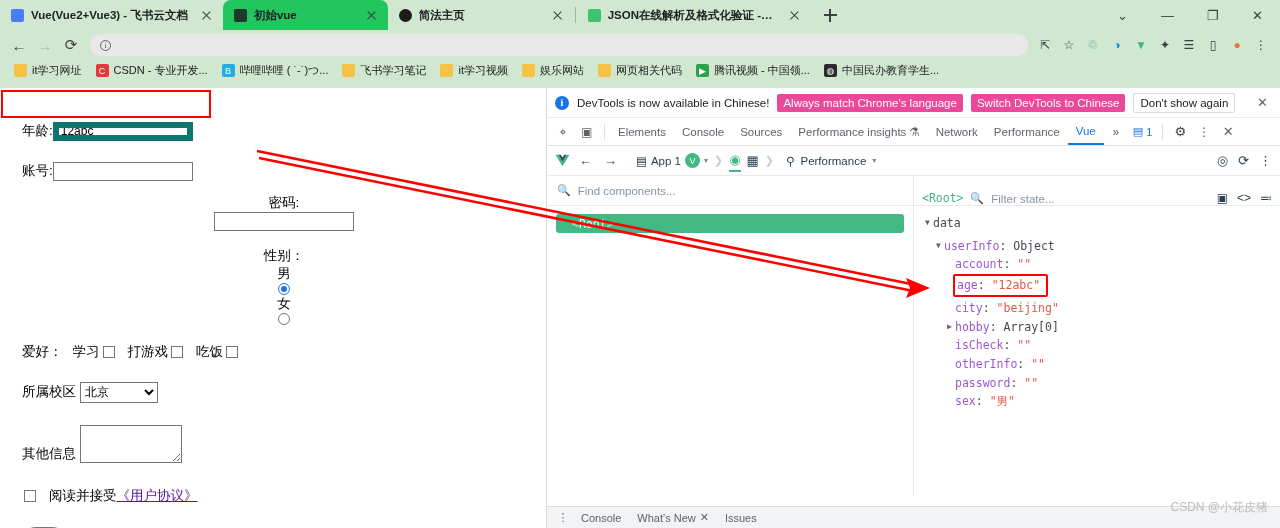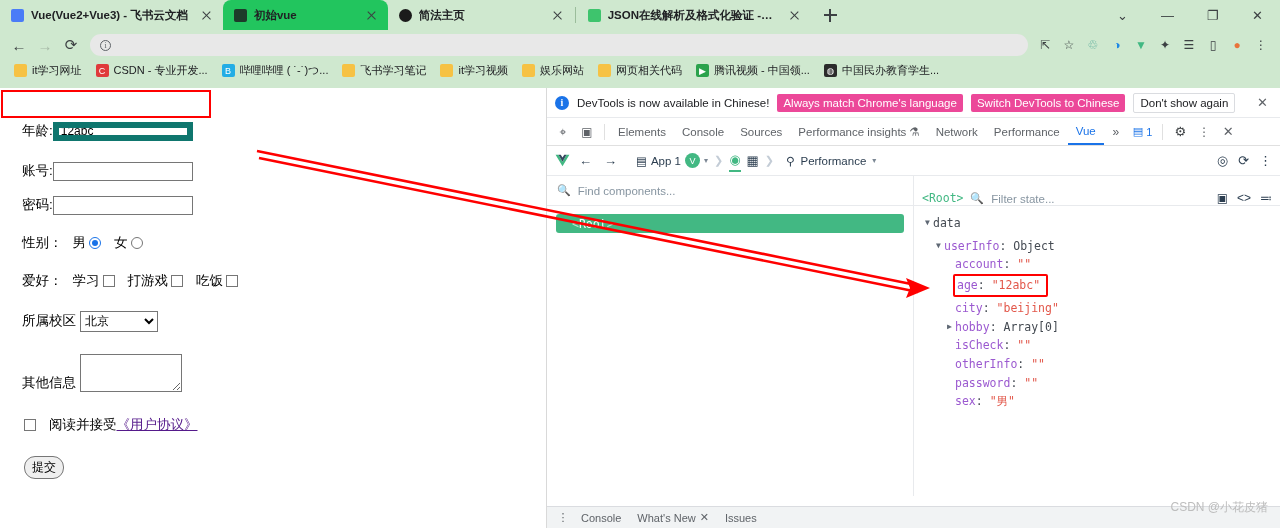--- a/index.html
+++ b/index.html
@@ -258,26 +258,26 @@
     <div class="row" style="padding-left:6px;margin-top:4px;">
       <span class="lbl">年龄:</span>
       <input class="txt focused" value="12abc" style="">
     </div>
 
     <div class="row" style="padding-left:6px;margin-top:18px;">
       <span class="lbl">账号:</span>
       <input class="txt" value="" style="">
     </div>
 
-    <div class="row" style="padding-left:6px;margin-top:12px;">
+    <div class="row" style="padding-left:6px;margin-top:12px;flex-direction:column;">
       <span class="lbl">密码:</span>
       <input class="txt" type="password" value="" style="">
     </div>
 
-    <div class="row" style="padding-left:6px;margin-top:16px;">
+    <div class="row" style="padding-left:6px;margin-top:16px;flex-direction:column;">
       <span class="lbl">性别：</span>
       <span class="gap"></span>
       <span class="lbl">男</span>
       <span class="radio on"></span>
       <span class="gap"></span>
       <span class="lbl">女</span>
       <span class="radio"></span>
     </div>
 
     <div class="row" style="padding-left:6px;margin-top:16px;">

